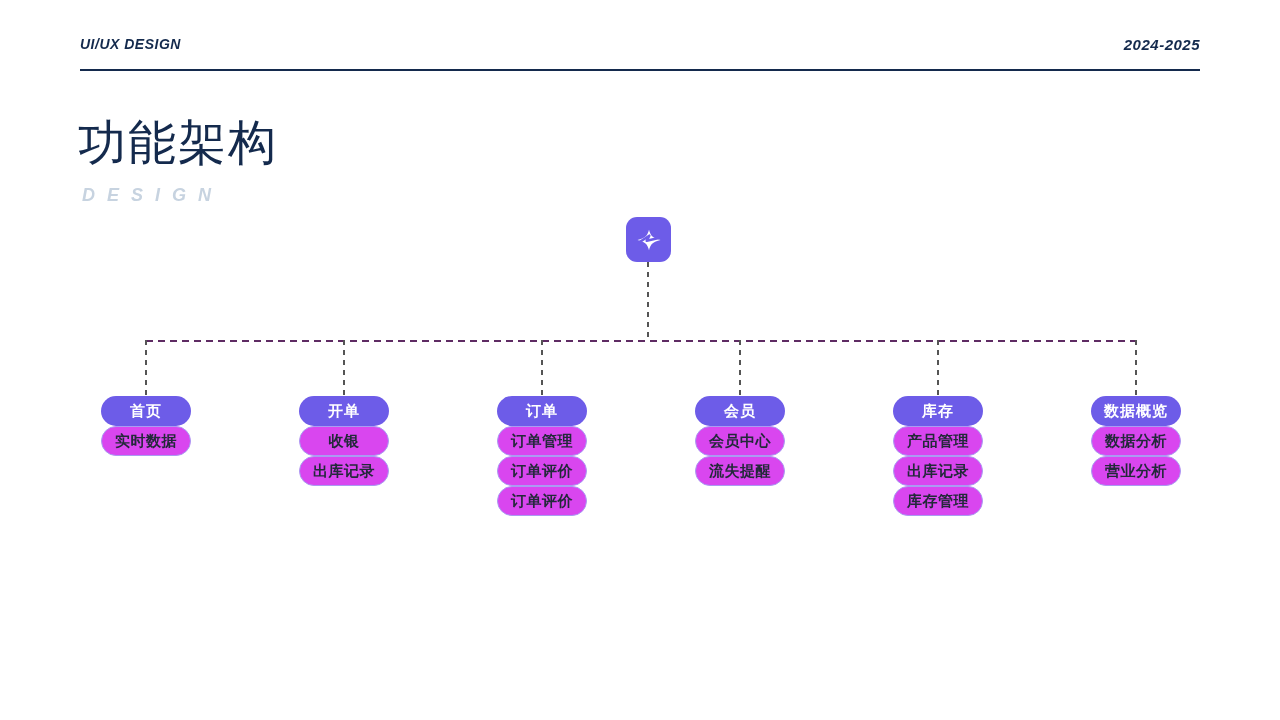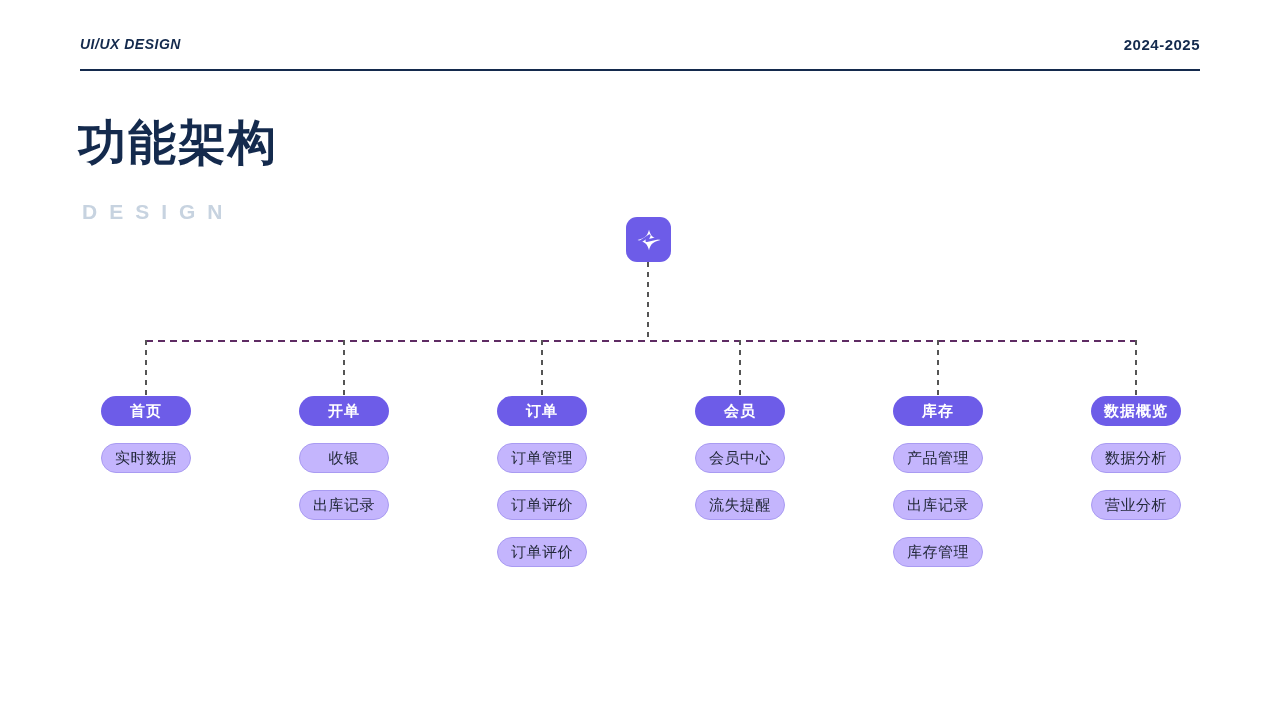--- a/index.html
+++ b/index.html
@@ -13,38 +13,38 @@
   }
 
   
   .topbar-left {
     position: absolute; left: 80px; top: 36px;
     font-size: 14px; font-weight: bold; font-style: italic;
     letter-spacing: 0.5px; color: var(--navy);
   }
   .topbar-right {
     position: absolute; right: 80px; top: 36px;
-    font-size: 15px; font-weight: bold; 
+    font-size: 15px; font-weight: bold; font-style: italic;
     letter-spacing: 0.5px; color: var(--navy);
   }
   .topbar-rule {
     position: absolute; left: 80px; top: 69px; width: 1120px; height: 2px;
     background: var(--navy);
   }
 
   
   .page-title {
     position: absolute; left: 78px; top: 118px;
-    font-size: 48px; line-height: 1.05; font-weight: 700;
+    font-size: 48px; line-height: 1.05; font-weight: 400;
     letter-spacing: 2px; color: var(--navy);
   }
   .page-subtitle {
-    position: absolute; left: 82px; top: 200px;
-    font-size: 21px; font-weight: bold;
-    letter-spacing: 12px; color: var(--subtitle);
+    position: absolute; left: 82px; top: 185px;
+    font-size: 18px; font-weight: bold;
+    letter-spacing: 12px; color: var(--subtitle); font-style: italic;
   }
 
   
   .root-icon {
     position: absolute; left: 626px; top: 217px;
     width: 45px; height: 45px; border-radius: 11px;
     background: var(--accent);
     display: flex; align-items: center; justify-content: center;
   }
   .root-icon svg { width: 30px; height: 30px; display: block; }
@@ -60,38 +60,38 @@
     background: repeating-linear-gradient(90deg, var(--dash-purple) 0 7px, transparent 7px 12px);
   }
 
   
   .columns {
     position: absolute; left: 101px; top: 396px; width: 1080px;
     display: flex; justify-content: space-between;
   }
   .column {
     position: relative; width: 90px;
-    display: flex; flex-direction: column; align-items: center; gap: 17px;
+    display: flex; flex-direction: column; align-items: center; 
   }
   .column .drop {
     position: absolute; left: 50%; margin-left: -1px; top: -56px; height: 56px; width: 2px;
     background: repeating-linear-gradient(180deg, var(--dash-gray) 0 5px, transparent 5px 10px);
   }
   .pill {
     width: 90px; height: 30px; border-radius: 15px;
     display: flex; align-items: center; justify-content: center;
     font-size: 15px; white-space: nowrap;
   }
   .pill.head {
     background: var(--accent); color: #ffffff; font-weight: bold;
     letter-spacing: 1px;
   }
   .pill.child {
-    background: #c4b5fd; border: 1.5px solid var(--pill-border);
-    color: var(--pill-text); font-weight: 400; letter-spacing: 0.5px;
+    background: #d946ef; border: 1.5px solid var(--pill-border);
+    color: var(--pill-text); font-weight: 700; letter-spacing: 0.5px;
   }
 </style>
 </head>
 <body>
 
 <div class="topbar-left">UI/UX DESIGN</div>
 <div class="topbar-right">2024-2025</div>
 <div class="topbar-rule"></div>
 
 <h1 class="page-title">功能架构</h1>

